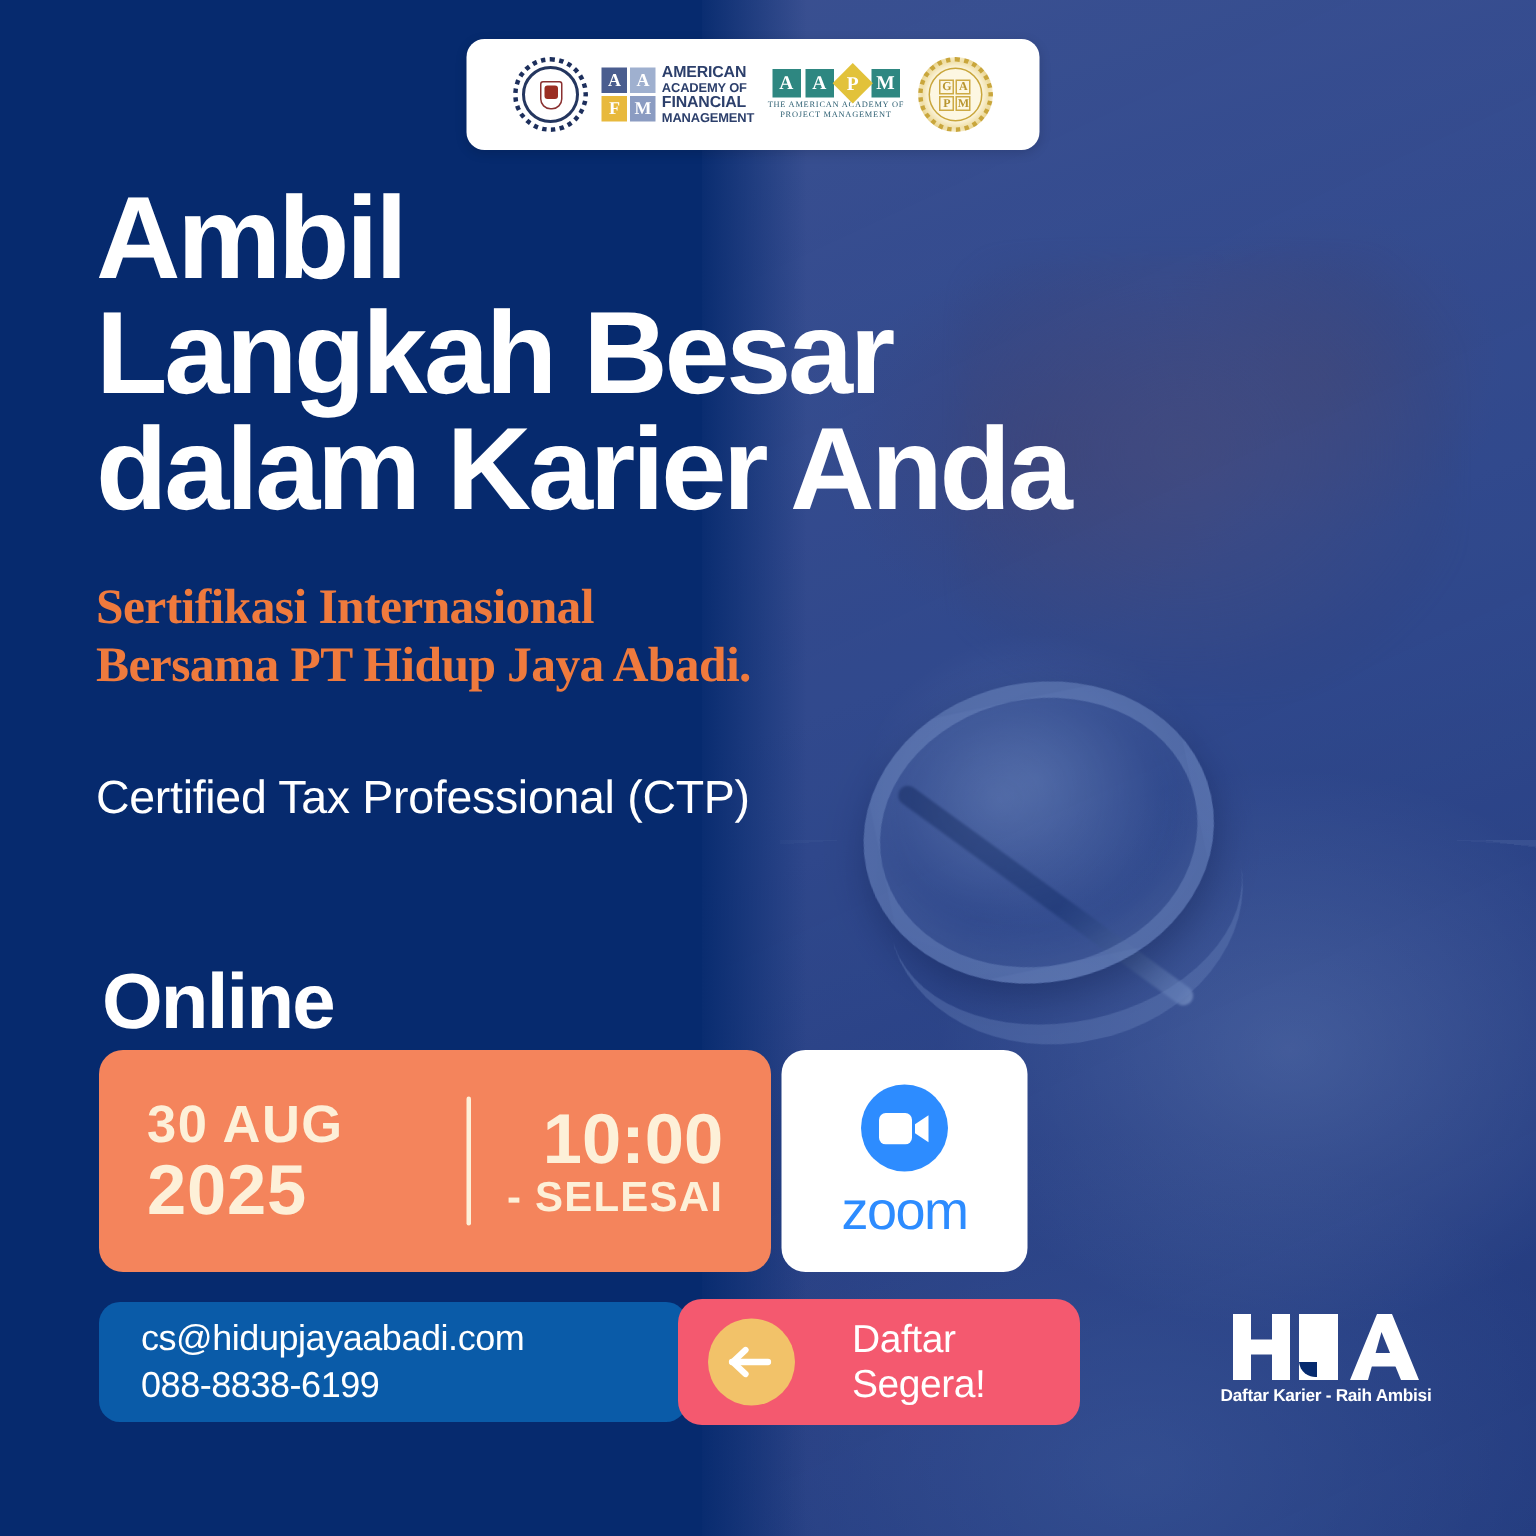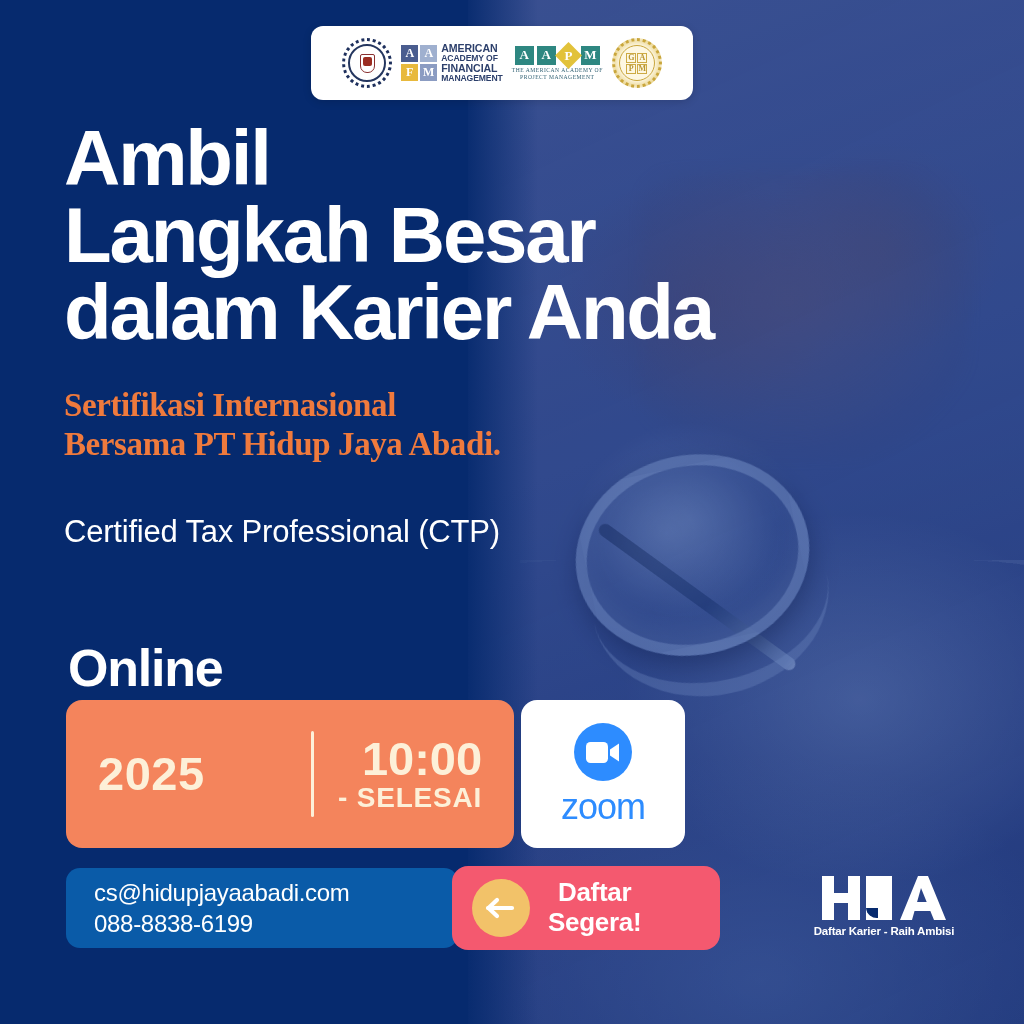--- a/index.html
+++ b/index.html
@@ -223,22 +223,23 @@
   .cta{
     position:absolute;left:452px;top:866px;width:268px;height:84px;
     background:#f4596f;border-radius:16px;
     display:flex;align-items:center;gap:18px;padding-left:20px;
   }
   .cta-circle{
     width:58px;height:58px;border-radius:50%;background:#f2c269;
     display:flex;align-items:center;justify-content:center;flex:0 0 auto;
   }
   .cta-label{
-    color:#ffffff;font-weight:700;font-size:26px;line-height:1.14;text-align:center;
+    color:#ffffff;font-weight:400;font-size:26px;line-height:1.14;
     letter-spacing:-.3px;
+    margin-left:20px;
   }
 
   
   .hja{
     position:absolute;left:816px;top:874px;width:136px;
     display:flex;flex-direction:column;align-items:center;
   }
   .hja-mark{display:flex;align-items:flex-end;height:48px;}
   .hja-tag{
     color:#ffffff;font-weight:700;font-size:11.5px;letter-spacing:-.2px;margin-top:3px;
@@ -316,20 +317,21 @@
     <div>Sertifikasi Internasional</div>
     <div>Bersama PT Hidup Jaya Abadi.</div>
   </div>
 
   <div class="cert-line">Certified Tax Professional (CTP)</div>
 
   <div class="mode">Online</div>
 
   <div class="datecard">
     <div class="dc-left">
+      <div class="dc-day">30 AUG</div>
       <div class="dc-year">2025</div>
     </div>
     <div class="dc-div"></div>
     <div class="dc-right">
       <div class="dc-time">10:00</div>
       <div class="dc-until">- SELESAI</div>
     </div>
   </div>
 
   <div class="zoomcard">

